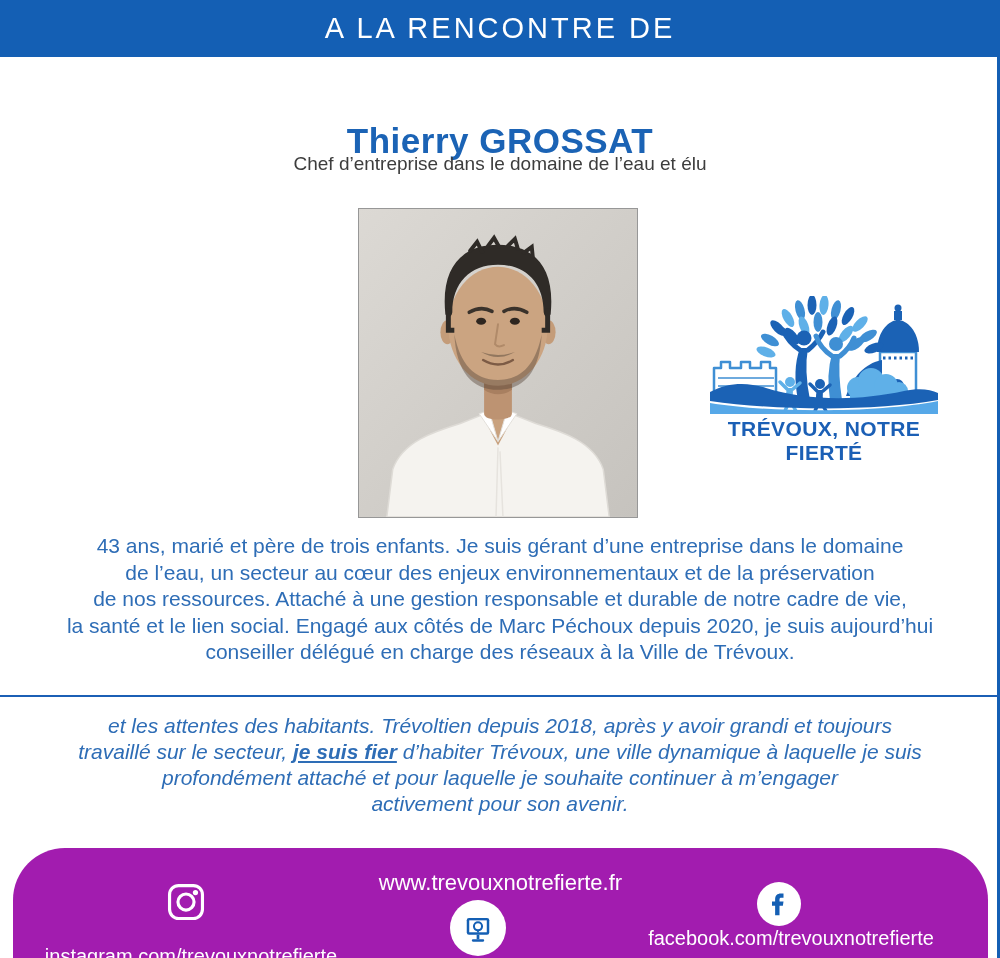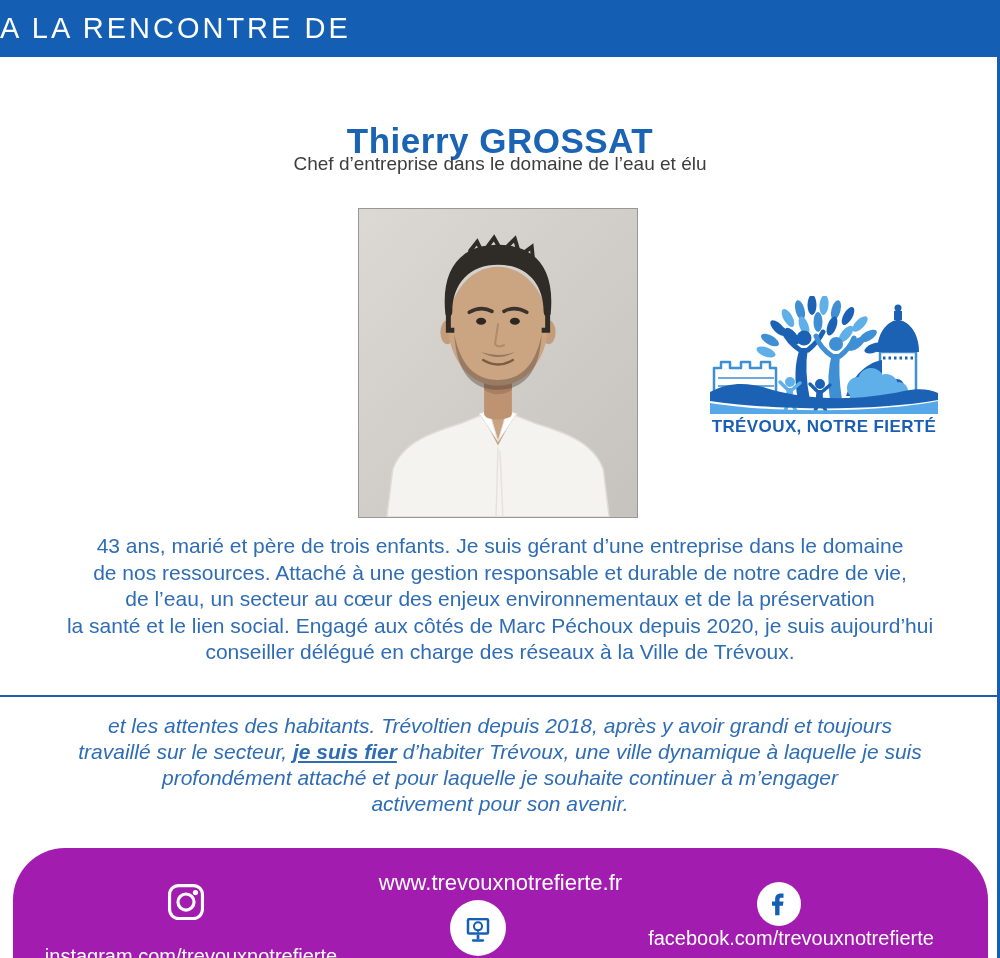--- a/index.html
+++ b/index.html
@@ -4,21 +4,21 @@
 <style>
   html,body { margin:0; padding:0; background:#ffffff; }
   .page {
     position:relative; width:1000px; height:958px; background:#ffffff;
     overflow:hidden; font-family:"Liberation Sans", sans-serif;
   }
   
   .banner {
     position:absolute; top:0; left:0; width:100%; height:57px;
     background:#145fb4; color:#ffffff;
-    display:flex; align-items:center; justify-content:flex-start;
+    display:flex; align-items:center; justify-content:center;
     font-size:29px; letter-spacing:3px; font-weight:500;
   }
   .right-strip { position:absolute; top:0; right:0; width:3px; height:100%; background:#145fb4; }
 
   .name {
     position:absolute; top:121px; left:0; width:100%; text-align:center;
     font-size:35px; font-weight:bold; color:#1b63b5; letter-spacing:0.5px;
   }
   .role {
     position:absolute; top:153px; left:0; width:100%; text-align:center;
@@ -27,21 +27,21 @@
 
   .photo {
     position:absolute; left:358px; top:208px; width:280px; height:310px;
     border:1px solid #979797; box-sizing:border-box; background:#d3d0cb;
   }
   .photo svg { display:block; width:100%; height:100%; }
 
   .logo { position:absolute; left:704px; top:296px; width:240px; text-align:center; }
   .logo svg { display:block; margin:0 auto; }
   .logo-caption {
-    margin-top:3px; color:#1b5fb5; font-weight:bold; font-size:17px; letter-spacing:0.4px;
+    margin-top:3px; color:#1b5fb5; font-weight:bold; font-size:21px; letter-spacing:0.4px;
   }
 
   .bio {
     position:absolute; top:533px; left:0; width:100%; text-align:center;
     color:#2e6db6; font-size:21px; line-height:26.5px;
   }
   .divider { position:absolute; top:695px; left:0; width:100%; height:2px; background:#1b5fb5; }
 
   .quote {
     position:absolute; top:713px; left:0; width:100%; text-align:center;
@@ -194,22 +194,22 @@
       <g>
         <path d="M 2 96 C 20 86 40 86 58 92 C 100 105 150 105 196 95 C 210 92 222 93 230 97 L 230 104 C 170 115 70 115 2 105 Z" fill="#1b62b5"></path>
         <path d="M 2 107 C 62 117 170 117 230 105 L 230 118 L 2 118 Z" fill="#56a8e8"></path>
       </g>
     </svg>
     <div class="logo-caption">TRÉVOUX, NOTRE FIERTÉ</div>
   </div>
 
   <div class="bio">
     <div>43 ans, marié et père de trois enfants. Je suis gérant d’une entreprise dans le domaine</div>
+    <div>de l’eau, un secteur au cœur des enjeux environnementaux et de la préservation</div>
     <div>de nos ressources. Attaché à une gestion responsable et durable de notre cadre de vie,</div>
-    <div>de l’eau, un secteur au cœur des enjeux environnementaux et de la préservation</div>
     <div>la santé et le lien social. Engagé aux côtés de Marc Péchoux depuis 2020, je suis aujourd’hui</div>
     <div>conseiller délégué en charge des réseaux à la Ville de Trévoux.</div>
   </div>
 
   <div class="divider"></div>
 
   <div class="quote">
     <div>et les attentes des habitants. Trévoltien depuis 2018, après y avoir grandi et toujours</div>
     <div><span>travaillé sur le secteur, </span><span class="hl">je suis fier</span><span> d’habiter Trévoux, une ville dynamique à laquelle je suis</span></div>
     <div>profondément attaché et pour laquelle je souhaite continuer à m’engager</div>

